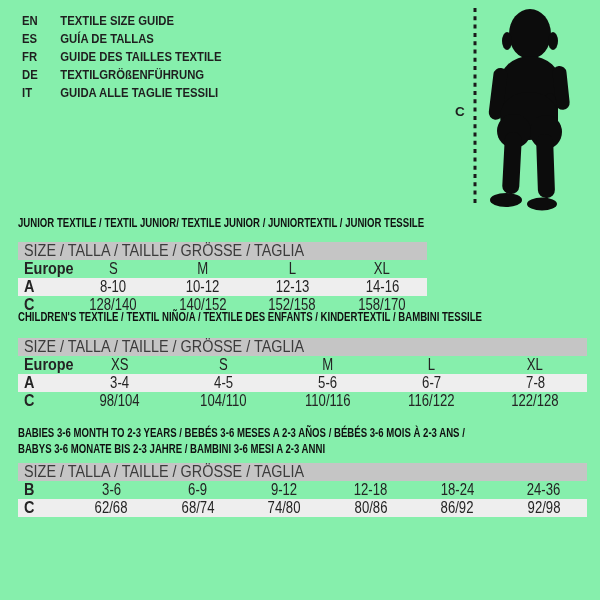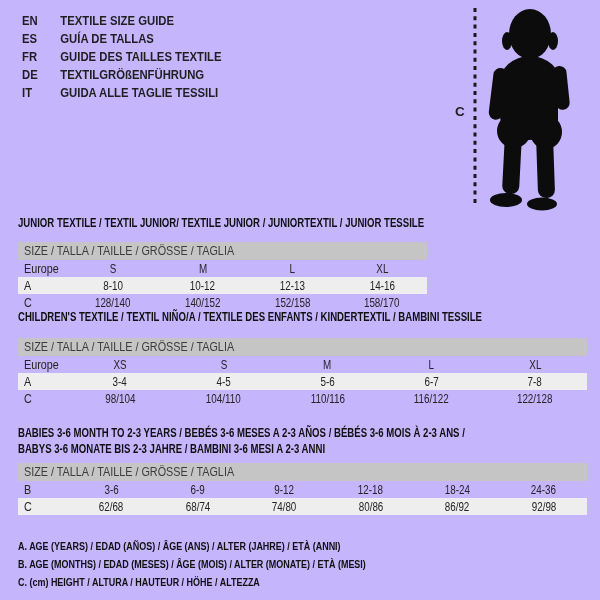--- a/index.html
+++ b/index.html
@@ -1,18 +1,18 @@
 <!DOCTYPE html>
 <html><head>
 <meta charset="utf-8">
 <title>Textile Size Guide</title>
 <style>
   html,body{margin:0;padding:0;background:#ffffff;}
   body{width:600px;height:600px;font-family:"Liberation Sans",sans-serif;color:#1f1f1f;}
-  .page{position:relative;width:600px;height:600px;background:#c4b5fd;overflow:hidden;}
+  .page{position:relative;width:600px;height:600px;background:#86efac;overflow:hidden;}
 
   
   .langs{position:absolute;top:12px;left:22px;}
   .lang-row{display:flex;font-weight:700;font-size:13px;line-height:18px;white-space:nowrap;
             transform:scaleX(.87);transform-origin:0 0;}
   .lang-code{width:44px;flex:0 0 auto;}
 
   
   .figure-svg{position:absolute;left:452px;top:4px;}
   .fig-c{position:absolute;left:455px;top:104px;font-weight:700;font-size:13.5px;}
@@ -23,23 +23,23 @@
   .t2{top:311px;width:569px;}
   .t3{top:425px;width:569px;}
   .tbl-title{font-weight:700;font-size:12px;line-height:13px;white-space:nowrap;
              transform:scaleX(.8);transform-origin:0 0;color:#101010;}
   .t3 .tbl-title{line-height:16px;}
   .t1 table{margin-top:12px;}
   .t2 table{margin-top:14px;}
   .t3 table{margin-top:6px;}
   table{border-collapse:collapse;table-layout:fixed;width:100%;}
   col.c-label{width:50px;}
-  td{padding:0;font-size:12px;height:17px;vertical-align:middle;color:#242424;}
+  td{padding:0;font-size:16px;height:17px;vertical-align:middle;color:#242424;}
   tr.bar td{background:#c5c5c5;height:18px;color:#3c3c3c;padding-left:6px;text-align:left;}
-  td.lbl{padding-left:6px;text-align:left;}
+  td.lbl{padding-left:6px;text-align:left;font-weight:bold;}
   td.val{text-align:center;}
   tr.alt td{background:#eeeeee;}
   .cond{display:inline-block;transform:scaleX(.82);transform-origin:50% 50%;white-space:nowrap;}
   .cond-l{display:inline-block;transform:scaleX(.9);transform-origin:0 50%;white-space:nowrap;}
 
   
   .notes{position:absolute;left:18px;top:537px;}
   .note{font-weight:700;font-size:11.5px;line-height:18px;white-space:nowrap;
         transform:scaleX(.78);transform-origin:0 0;color:#101010;}
 </style>
@@ -209,19 +209,14 @@
         <td class="val"><span class="cond">68/74</span></td>
         <td class="val"><span class="cond">74/80</span></td>
         <td class="val"><span class="cond">80/86</span></td>
         <td class="val"><span class="cond">86/92</span></td>
         <td class="val"><span class="cond">92/98</span></td>
       </tr>
     </tbody>
       </table>
   </div>
 
-  <div class="notes">
-    <div class="note">A. AGE (YEARS) / EDAD (AÑOS) / ÂGE (ANS) / ALTER (JAHRE) / ETÀ (ANNI)</div>
-    <div class="note">B. AGE (MONTHS) / EDAD (MESES) / ÂGE (MOIS) / ALTER (MONATE) / ETÀ (MESI)</div>
-    <div class="note">C. (cm) HEIGHT / ALTURA / HAUTEUR / HÖHE / ALTEZZA</div>
-  </div>
 
 </div>
 
 </body></html>

